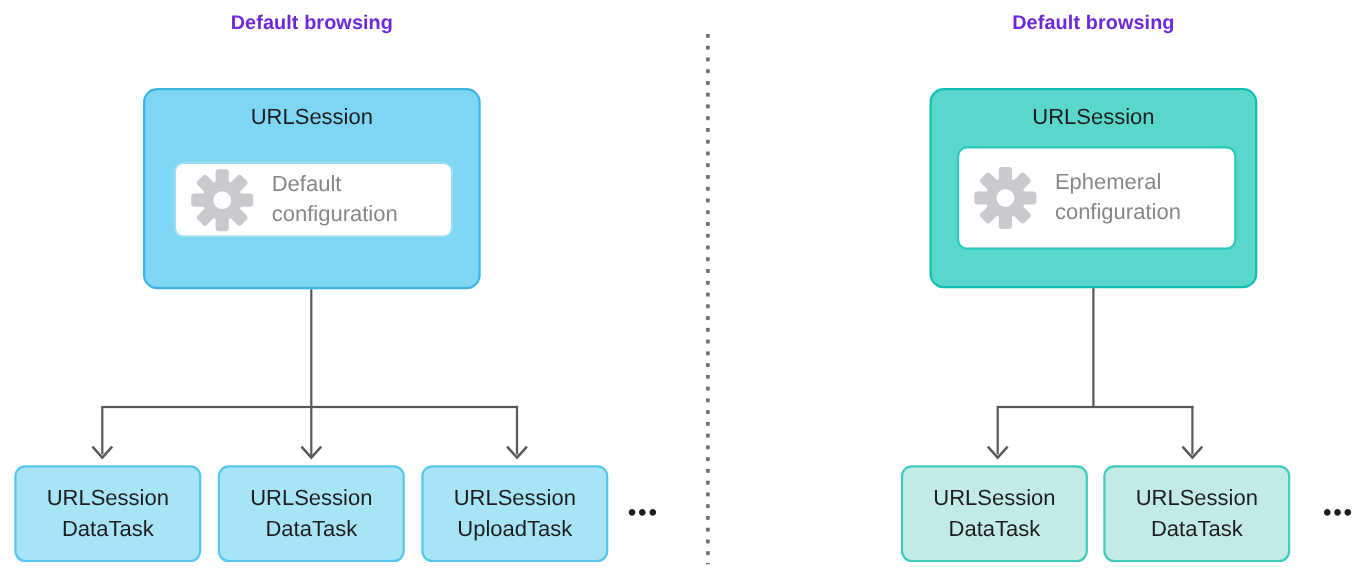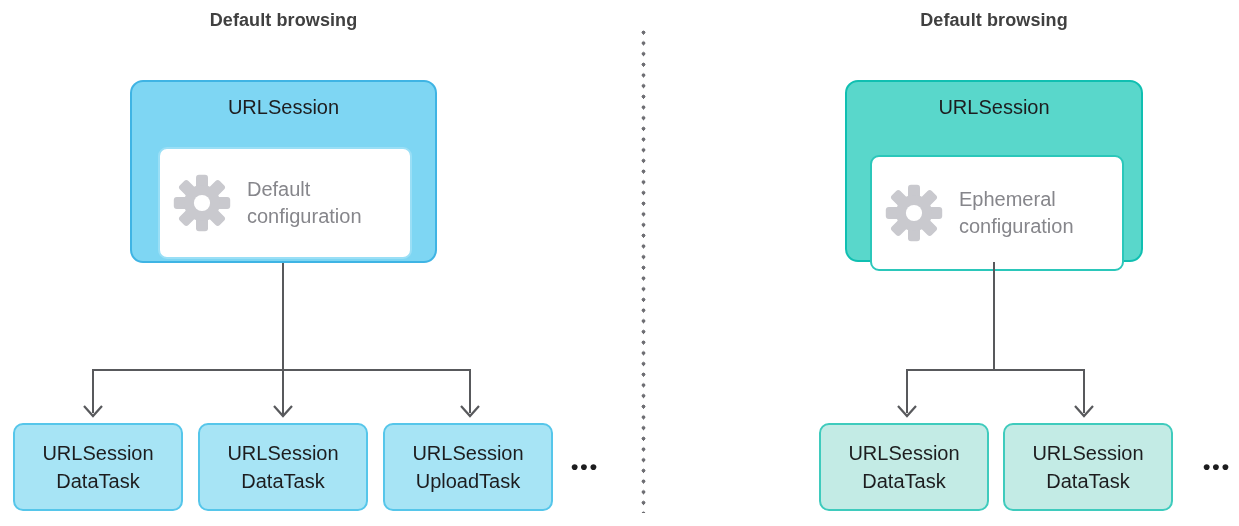--- a/index.html
+++ b/index.html
@@ -11,21 +11,21 @@
     font-family: "Liberation Sans", "DejaVu Sans", sans-serif;
     color: #1d1d1f;
     overflow: hidden;
   }
   .abs { position: absolute; }
 
   .section-title {
     font-size: 18px;
     font-weight: bold;
     text-align: center;
-    color: #404040;
+    color: #6d28d9;
     letter-spacing: 0.1px;
   }
 
   .parent-box {
     border-radius: 13px;
     box-sizing: border-box;
   }
   .parent-box.blue { background: #7ed6f3; border: 2px solid #3fb4e4; }
   .parent-box.teal { background: #59d7cb; border: 2px solid #10bfb1; }
 
@@ -96,21 +96,21 @@
 </style>
 </head>
 <body>
 
 <div id="canvas">
 
   <div class="abs section-title" style="left:130px; top:10px; width:307px;">Default browsing</div>
 
   <div class="abs parent-box blue" style="left:130px; top:80px; width:307px; height:183px;">
     <div class="parent-label">URLSession</div>
-    <div class="config-box blue" style="left:26px; top:65px; width:254px; height:112px;">
+    <div class="config-box blue" style="left:26px; top:65px; width:254px; height:69px;">
       <svg class="gear" width="60" height="60" viewBox="-50 -50 100 100" aria-hidden="true">
         <g fill="#c9c9ce">
           <rect x="-10" y="-47" width="20" height="26" rx="5" transform="rotate(0)"></rect>
           <rect x="-10" y="-47" width="20" height="26" rx="5" transform="rotate(45)"></rect>
           <rect x="-10" y="-47" width="20" height="26" rx="5" transform="rotate(90)"></rect>
           <rect x="-10" y="-47" width="20" height="26" rx="5" transform="rotate(135)"></rect>
           <rect x="-10" y="-47" width="20" height="26" rx="5" transform="rotate(180)"></rect>
           <rect x="-10" y="-47" width="20" height="26" rx="5" transform="rotate(225)"></rect>
           <rect x="-10" y="-47" width="20" height="26" rx="5" transform="rotate(270)"></rect>
           <rect x="-10" y="-47" width="20" height="26" rx="5" transform="rotate(315)"></rect>
@@ -144,21 +144,21 @@
   <div class="abs child-box blue" style="left:383px; top:423px;">URLSession
 UploadTask</div>
   <div class="abs ellipsis" style="left:560px; top:452px; width:50px;">•••</div>
 
   <div class="abs dotted-divider" style="left:641px; top:30px; height:483px;"></div>
 
   <div class="abs section-title" style="left:845px; top:10px; width:298px;">Default browsing</div>
 
   <div class="abs parent-box teal" style="left:845px; top:80px; width:298px; height:182px;">
     <div class="parent-label">URLSession</div>
-    <div class="config-box teal" style="left:23px; top:73px; width:254px; height:116px;">
+    <div class="config-box teal" style="left:23px; top:51px; width:254px; height:94px;">
       <svg class="gear" width="60" height="60" viewBox="-50 -50 100 100" aria-hidden="true">
         <g fill="#c9c9ce">
           <rect x="-10" y="-47" width="20" height="26" rx="5" transform="rotate(0)"></rect>
           <rect x="-10" y="-47" width="20" height="26" rx="5" transform="rotate(45)"></rect>
           <rect x="-10" y="-47" width="20" height="26" rx="5" transform="rotate(90)"></rect>
           <rect x="-10" y="-47" width="20" height="26" rx="5" transform="rotate(135)"></rect>
           <rect x="-10" y="-47" width="20" height="26" rx="5" transform="rotate(180)"></rect>
           <rect x="-10" y="-47" width="20" height="26" rx="5" transform="rotate(225)"></rect>
           <rect x="-10" y="-47" width="20" height="26" rx="5" transform="rotate(270)"></rect>
           <rect x="-10" y="-47" width="20" height="26" rx="5" transform="rotate(315)"></rect>

